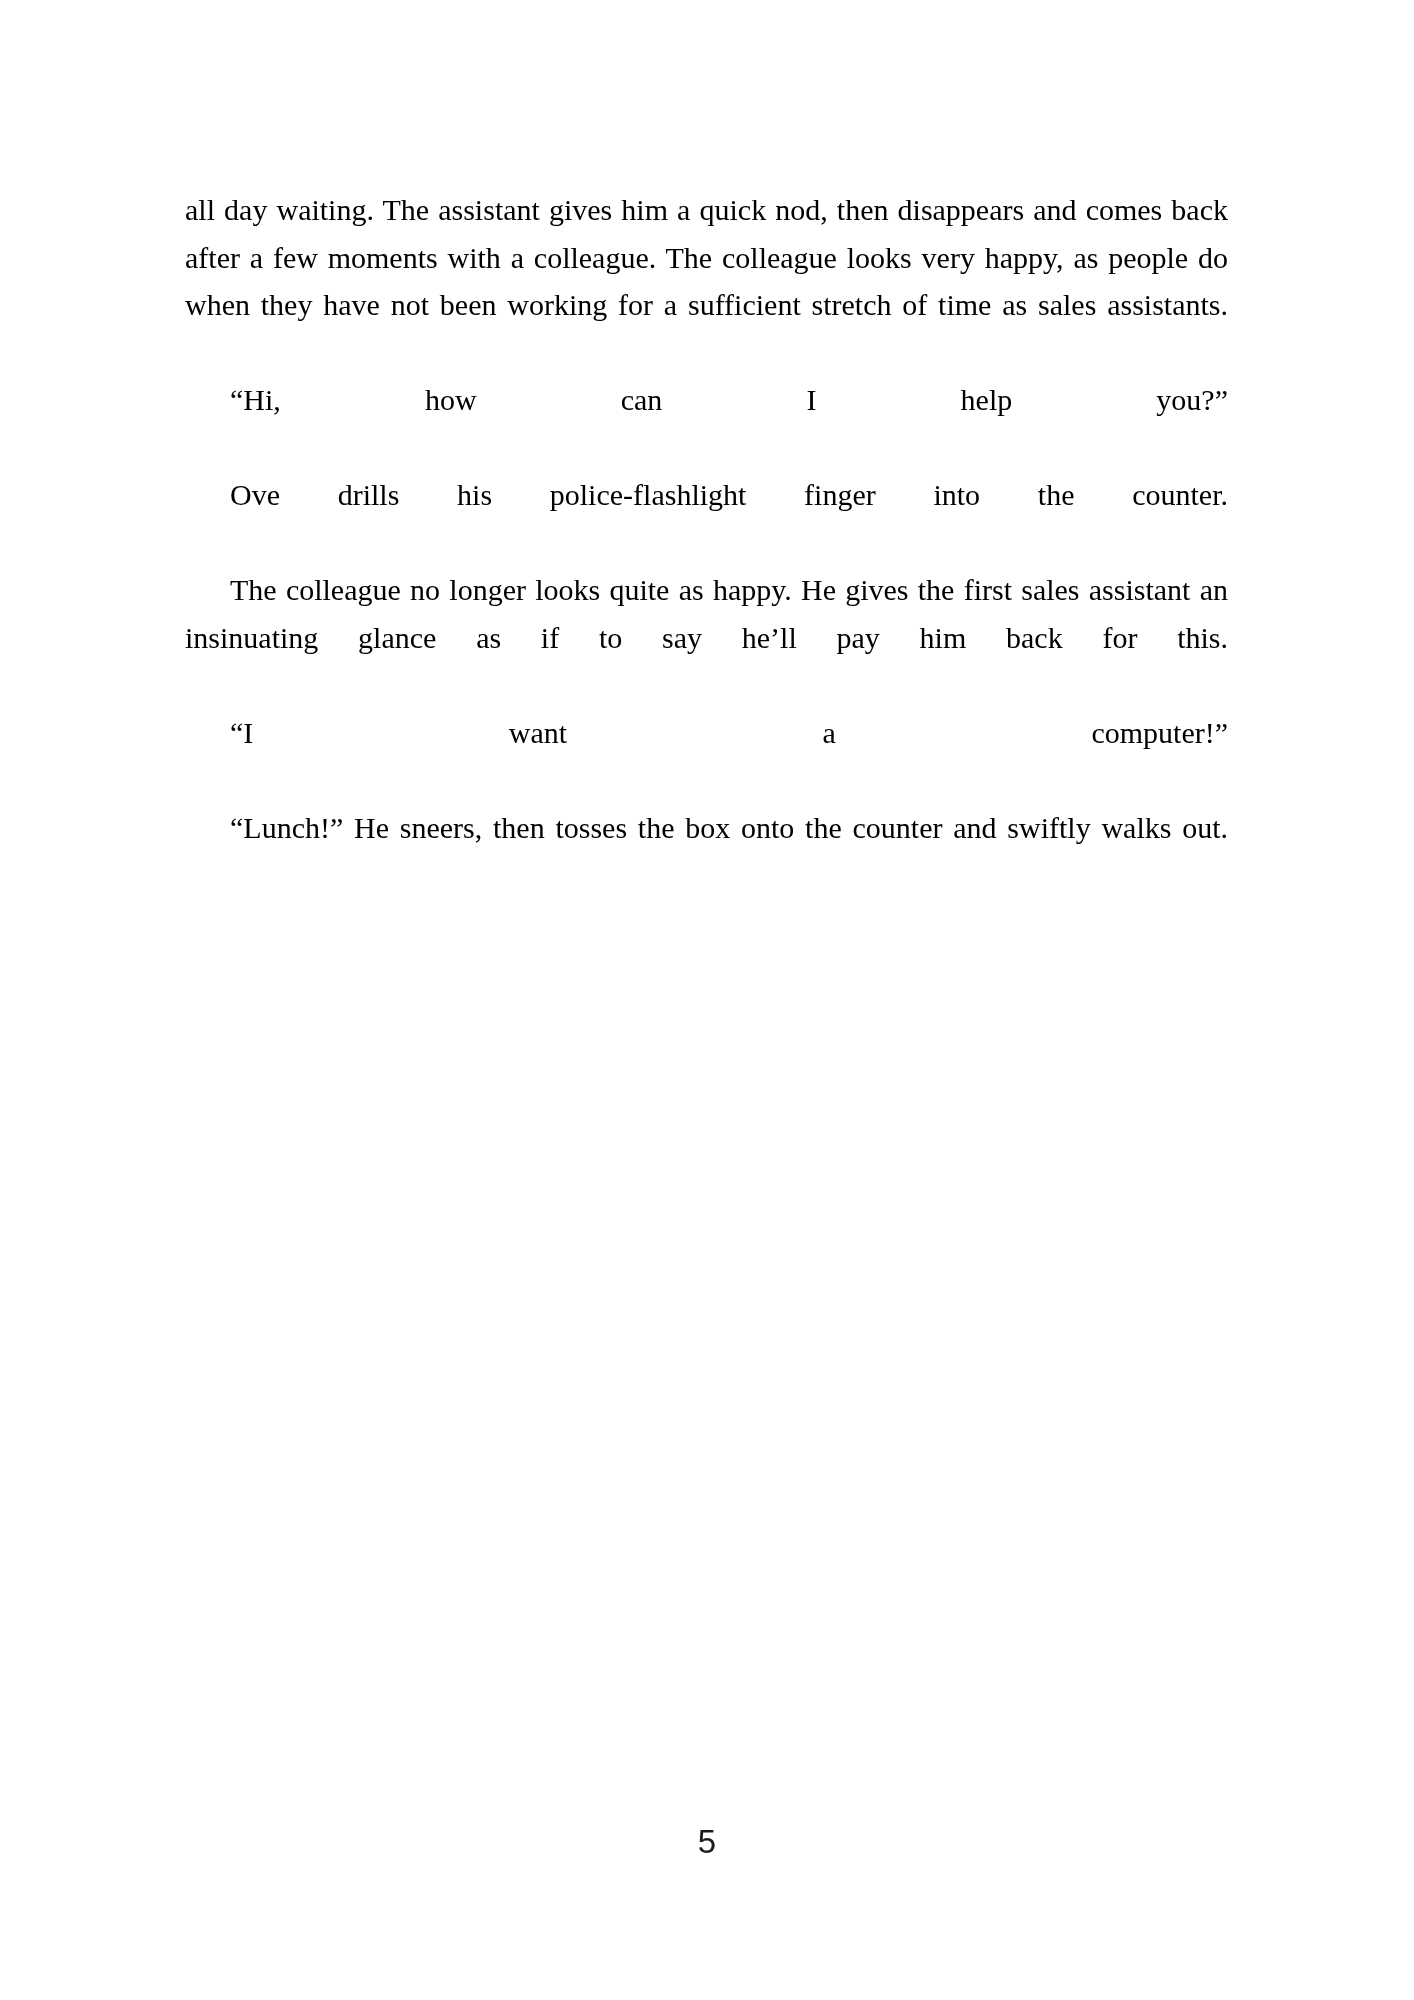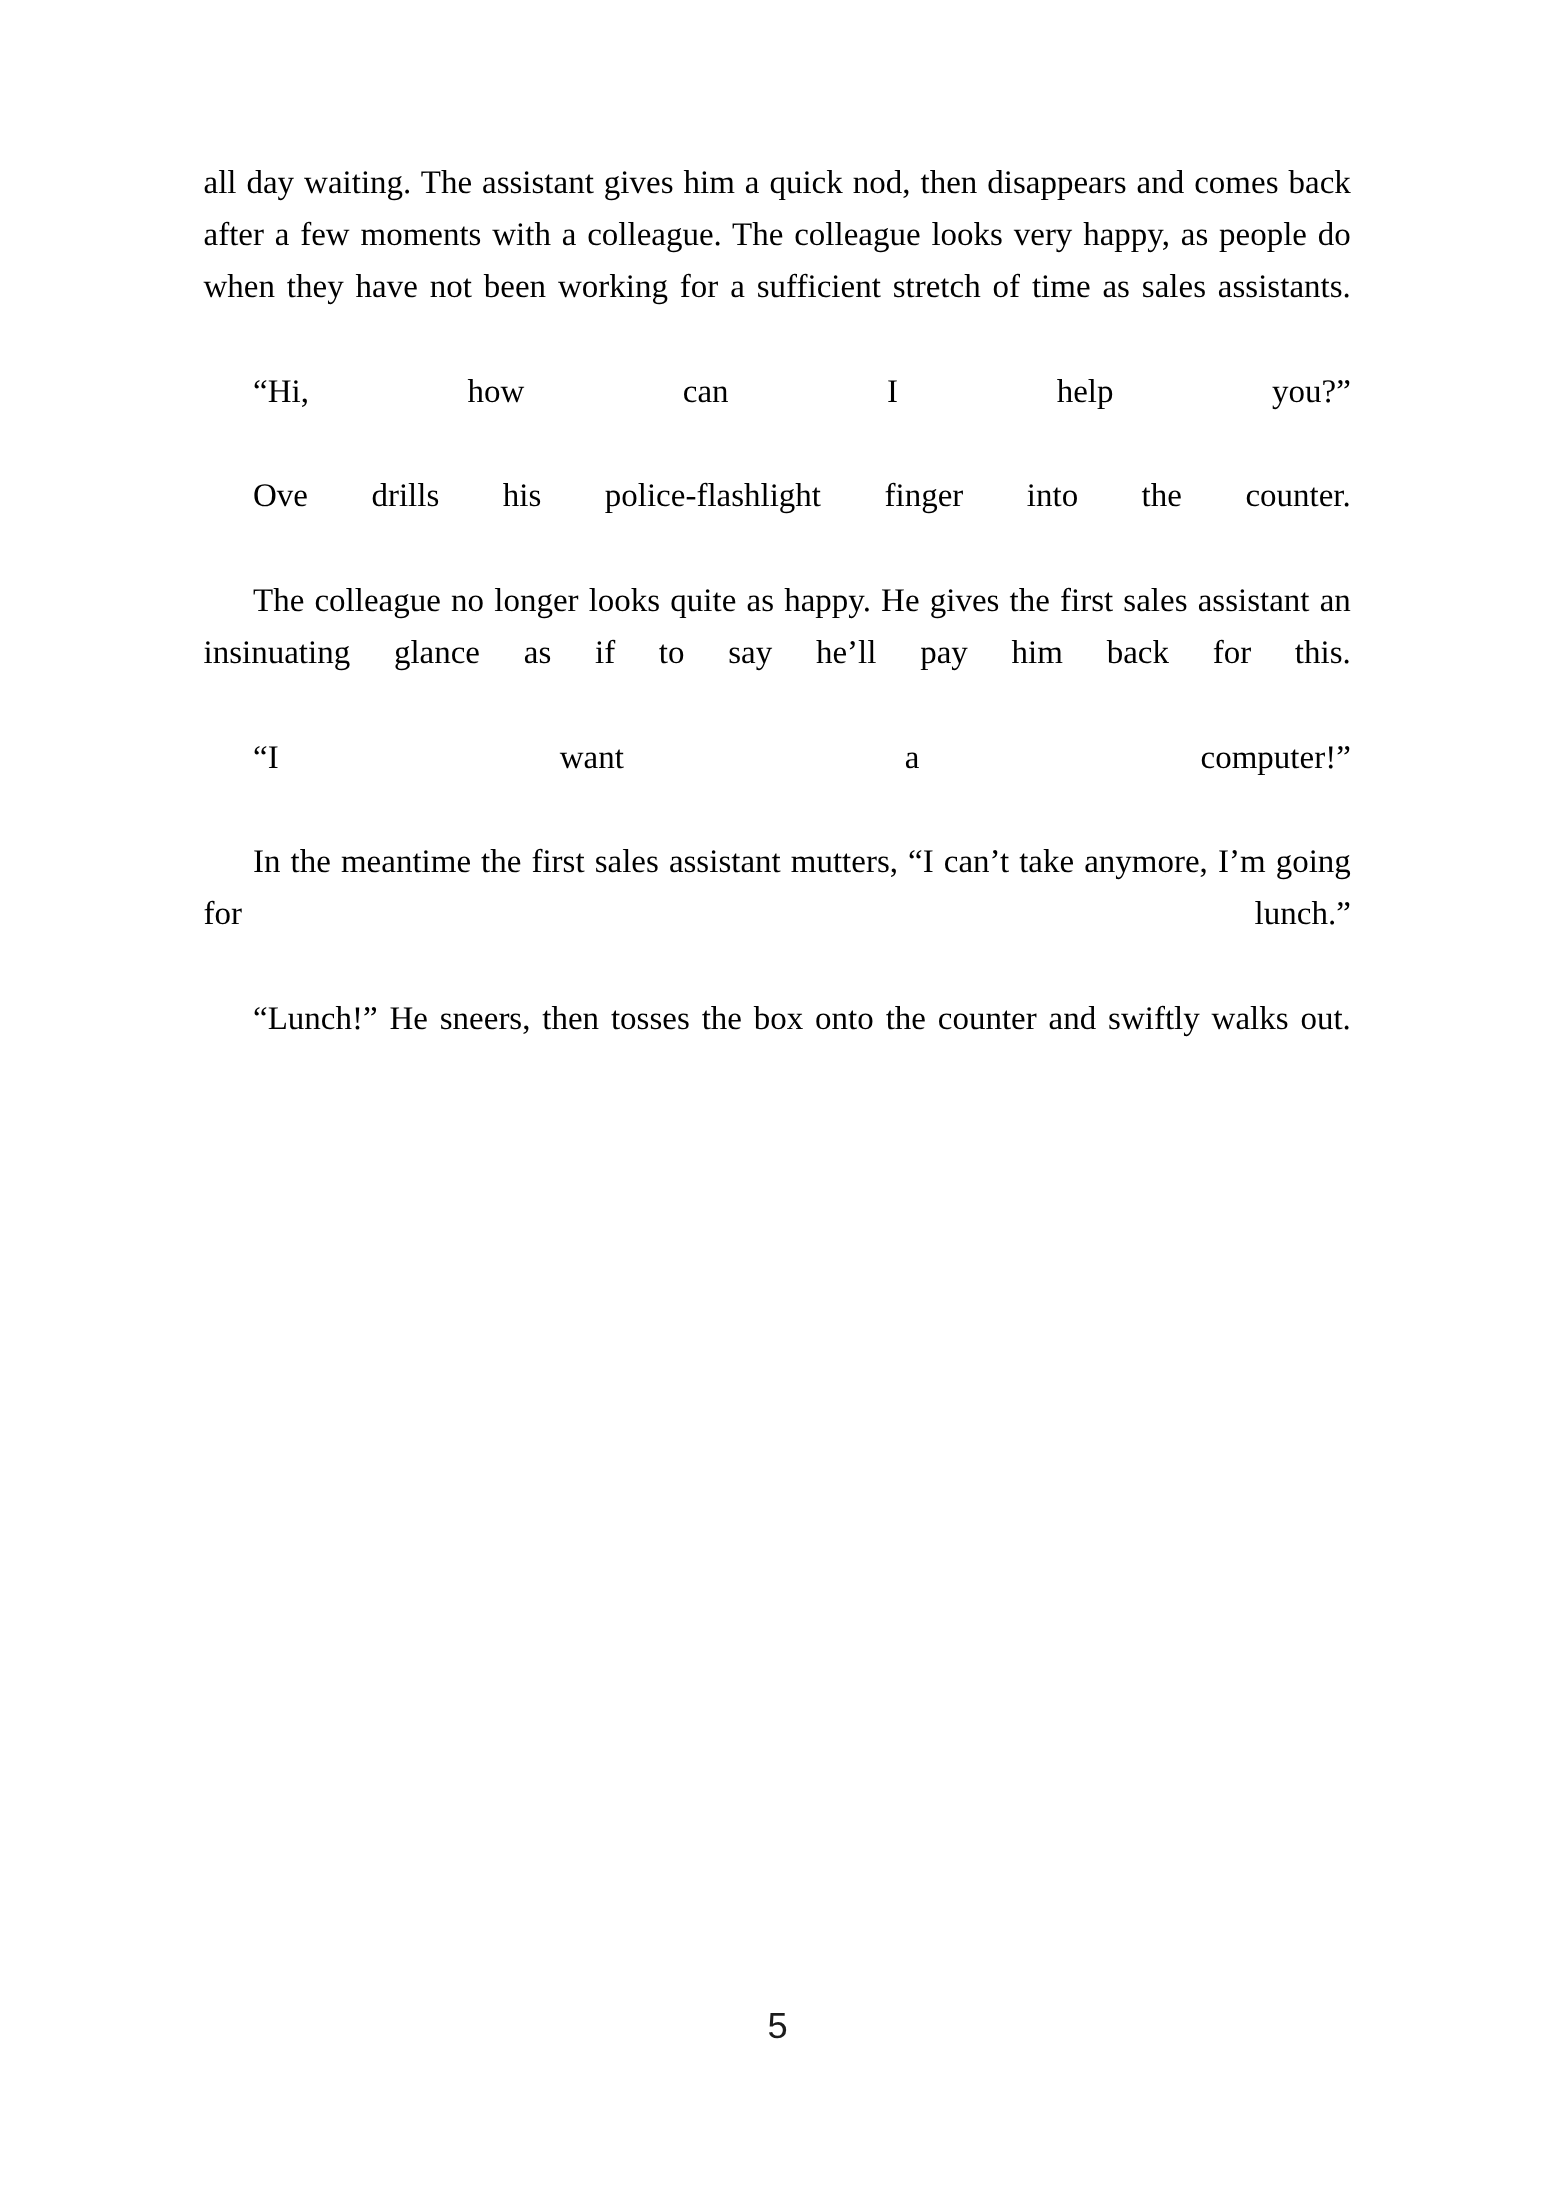--- a/index.html
+++ b/index.html
@@ -34,20 +34,21 @@
 
   .para {
     margin: 0;
     text-align: justify;
     text-justify: inter-word;
   }
 
   
   .para.continuation {
     text-indent: 0;
+    margin-top: 44px;
   }
 
   
   .para.indented {
     text-indent: 45px;
   }
 
   
   .para::after {
     content: "";
@@ -80,21 +81,20 @@
     <p class="para continuation">all day waiting. The assistant gives him a quick nod, then disappears and comes back after a few moments with a colleague. The colleague looks very happy, as people do when they have not been working for a sufficient stretch of time as sales assistants.</p>
 
     <p class="para indented">“Hi, how can I help you?”</p>
 
     <p class="para indented">Ove drills his police-flashlight finger into the counter.</p>
 
     <p class="para indented">The colleague no longer looks quite as happy. He gives the first sales assistant an insinuating glance as if to say he’ll pay him back for this.</p>
 
     <p class="para indented">“I want a computer!”</p>
 
-    <p class="para indented">In the meantime the first sales assistant mutters, “I can’t take anymore, I’m going for lunch.”</p>
 
 
 
     <p class="para indented"><span class="italic-phrase">“Lunch!”</span><span> He sneers, then tosses the box onto the counter and swiftly walks out.</span></p>
 
   </div>
 
   <div class="page-number">5</div>
 
 </div>

